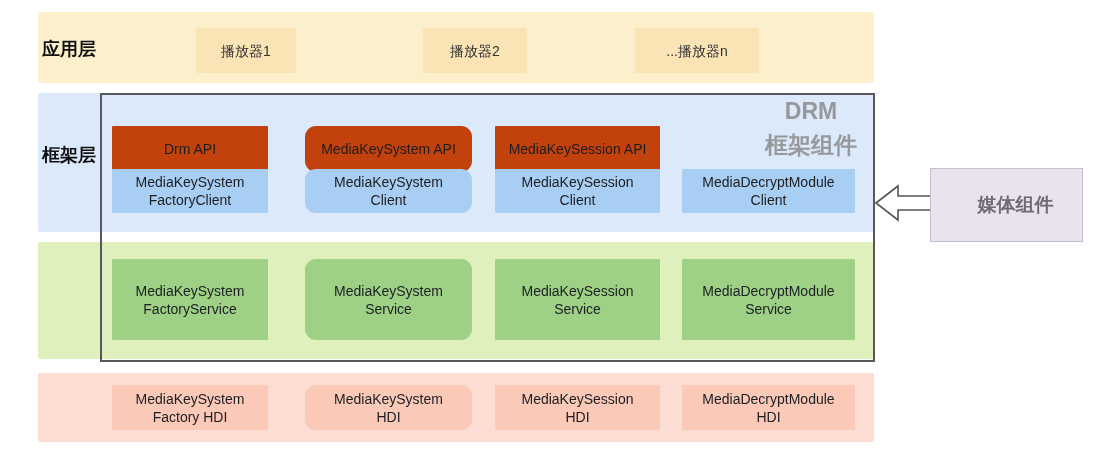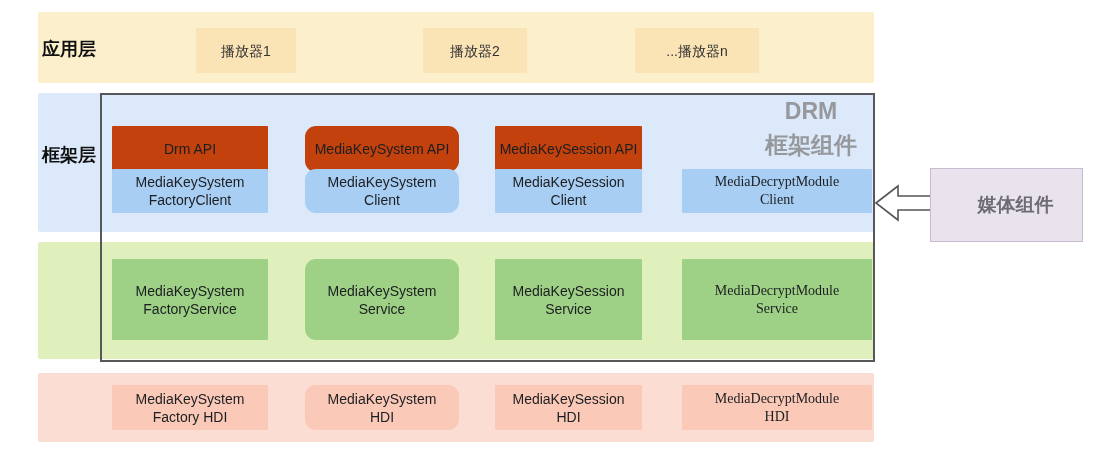--- a/index.html
+++ b/index.html
@@ -21,23 +21,23 @@
 
   .box{position:absolute;display:flex;align-items:center;justify-content:center;text-align:center;
     font-size:14px;line-height:18px;color:#1c1e21;white-space:pre-line;border-radius:1px;}
   .app-box{top:28px;height:45px;background:#FAE3B5;color:#333;}
   .api-box{top:111px;height:46px;background:#c2410c;margin-top:15px;}
   .client-box{top:169px;height:44px;background:#A8CEF3;}
   .service-box{top:259px;height:81px;background:#9ED186;}
   .hdi-box{top:385px;height:45px;background:#FAC9B8;}
 
   .c1{left:112px;width:156px;}
-  .c2{left:305px;width:154px;border-radius:11px;}
-  .c3{left:495px;width:147px;}
-  .c4{left:682px;width:190px;font-family:Liberation Serif, serif;}
+  .c2{left:305px;width:167px;border-radius:11px;}
+  .c3{left:495px;width:165px;}
+  .c4{left:682px;width:173px;}
 
   .group-border{position:absolute;left:100px;top:93px;width:771px;height:265px;
     border:2px solid #58585A;background:transparent;}
 
   .group-title{position:absolute;left:752px;top:94px;width:118px;text-align:center;
     font-weight:bold;font-size:23px;line-height:34px;color:#96989C;white-space:pre-line;}
 
   .media-box{position:absolute;left:930px;top:168px;width:153px;height:74px;
     background:#E9E3EE;border:1px solid #C6BBCF;box-sizing:border-box;
     display:flex;align-items:center;justify-content:center;

